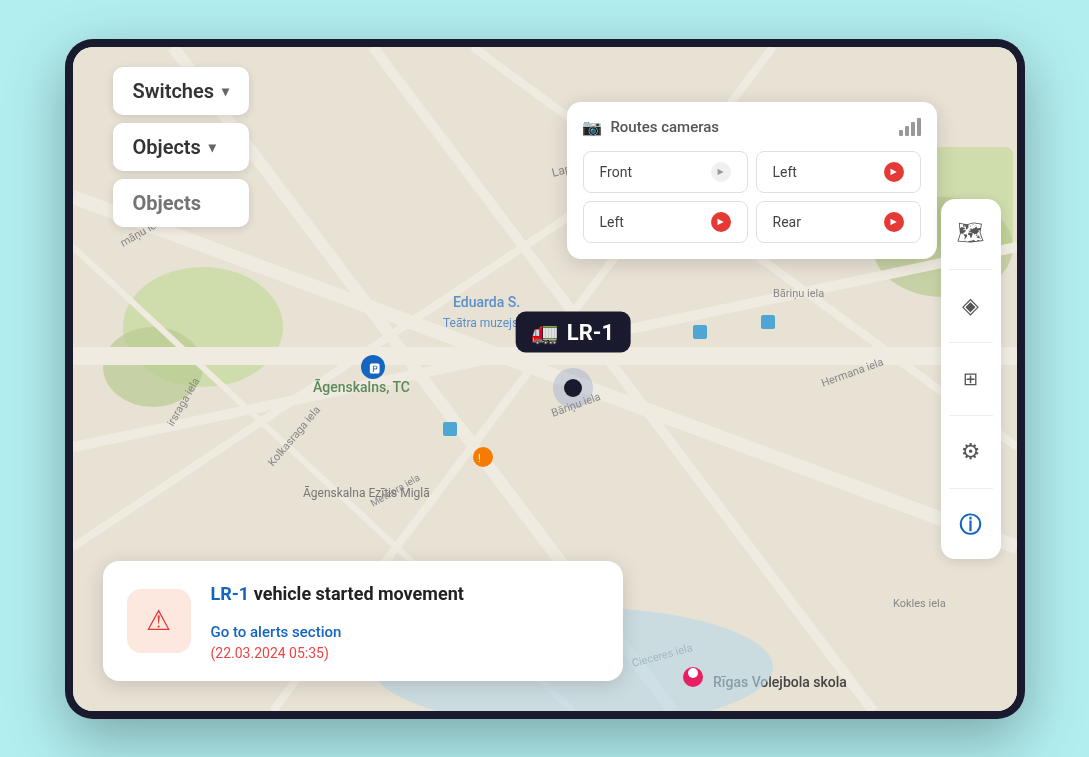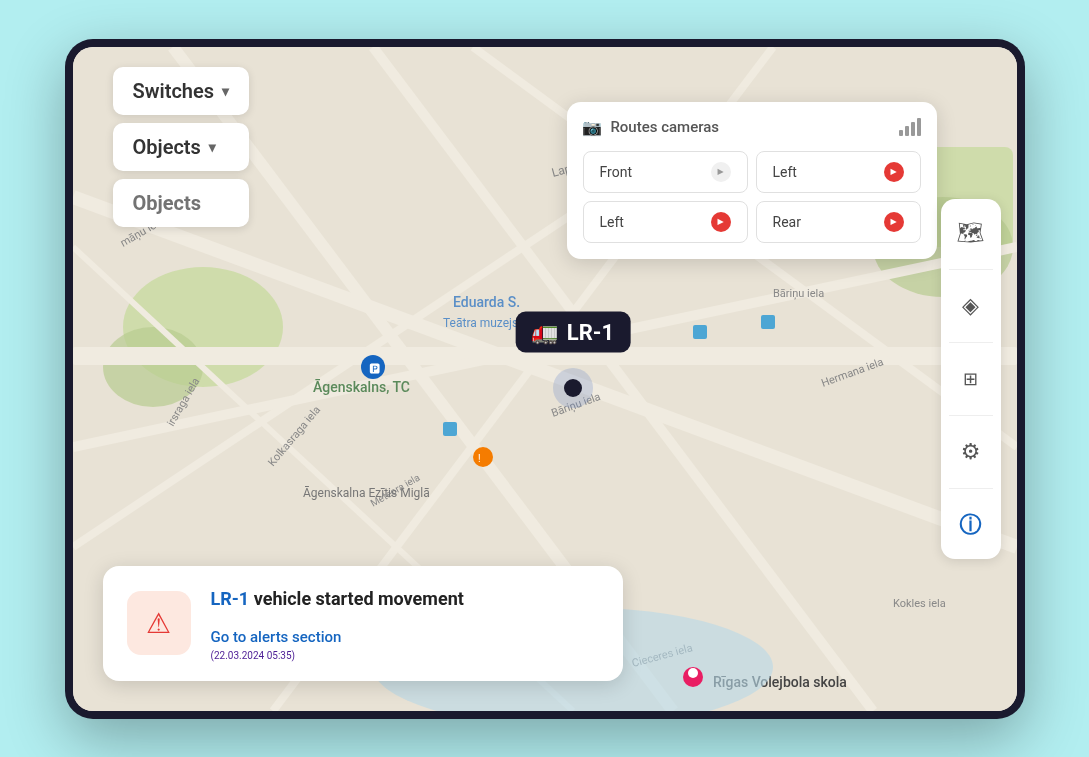--- a/index.html
+++ b/index.html
@@ -260,22 +260,22 @@
 
     .alert-link {
       font-size: 15px;
       color: #1565c0;
       font-weight: 500;
       cursor: pointer;
       margin-bottom: 4px;
     }
 
     .alert-time {
-      font-size: 10px;
-      color: #4c1d95;
+      font-size: 14px;
+      color: #ef4444;
     }
 
     
     .right-toolbar {
       position: absolute;
       right: 16px;
       top: 50%;
       transform: translateY(-50%);
       display: flex;
       flex-direction: column;

